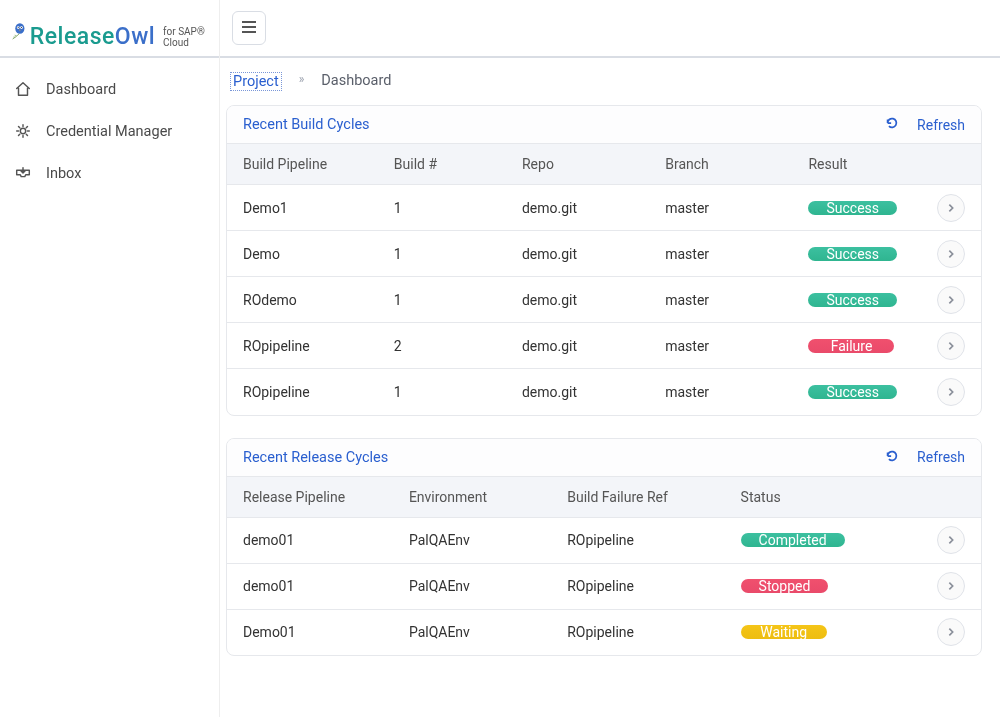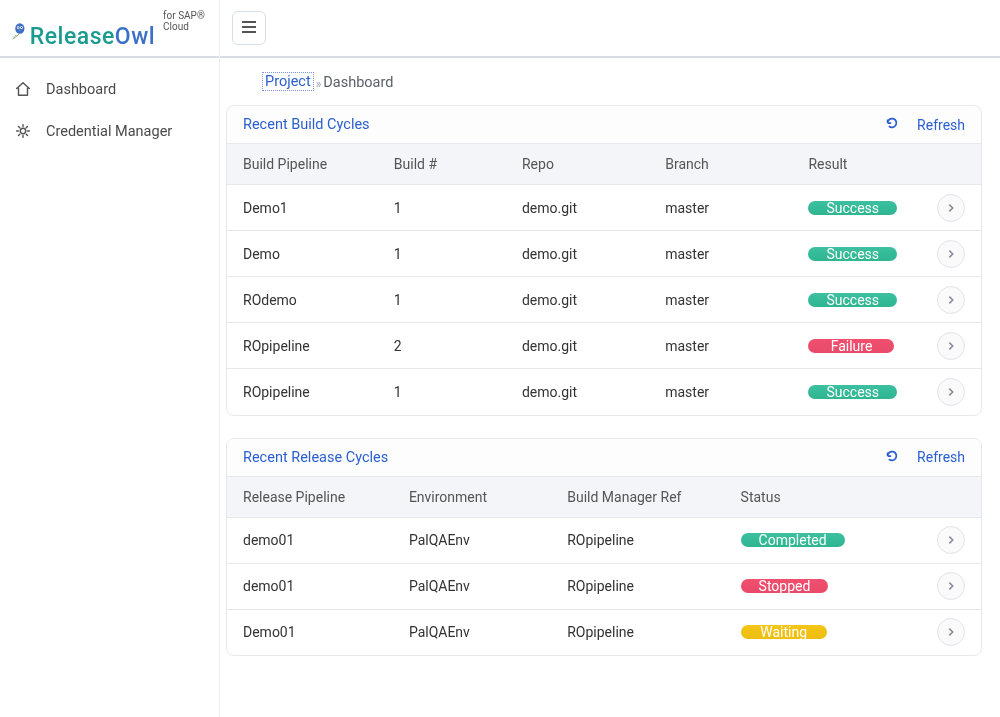--- a/index.html
+++ b/index.html
@@ -56,21 +56,21 @@
     font-size: 23px;
     font-weight: 500;
     letter-spacing: 0.5px;
   }
   .logo-text .rel { color: var(--brand-teal); }
   .logo-text .owl { color: #3b6fc9; }
   .logo-sub {
     font-size: 10px;
     color: #555;
     margin-left: 4px;
-    margin-bottom: 18px;
+    margin-bottom: 2px;
   }
   .owl-svg { width:24px; height:28px; }
   .nav {
     padding: 10px 0;
   }
   .nav-item {
     display: flex;
     align-items: center;
     gap: 14px;
     padding: 12px 14px;
@@ -106,24 +106,23 @@
     background:#fff;
     cursor:pointer;
   }
   .hamburger svg { width:16px; height:14px; stroke:#555; stroke-width:2; }
   .content {
     flex:1;
     padding: 14px 18px 0 6px;
     overflow:hidden;
   }
   .breadcrumb {
-    display:flex; align-items:flex-end; gap:2px;
+    display:flex; align-items:flex-start; gap:17px;
     padding: 0 0 14px 4px;
     font-size: 14.5px;
-    margin-left: 32px;
   }
   .bc-link {
     color: var(--link-blue);
     border: 1px dotted #7a97d8;
     padding: 0 2px;
     cursor:pointer;
   }
   .bc-sep { color:#9aa0ad; font-size:12px;}
   .bc-current { color:#5a5f6a; }
 
@@ -245,20 +244,28 @@
         </div>
         <div class="nav-item">
           <span class="nav-icon">
             <svg viewBox="0 0 20 20">
               <circle cx="10" cy="10" r="3"></circle>
               <path d="M10 3v2M10 15v2M3 10h2M15 10h2M5 5l1.4 1.4M13.6 13.6L15 15M15 5l-1.4 1.4M6.4 13.6L5 15"></path>
             </svg>
           </span>
           <span>Credential Manager</span>
         </div>
+        <div class="nav-item">
+          <span class="nav-icon">
+            <svg viewBox="0 0 20 20">
+              <path d="M3 12h4l1 2h4l1-2h4M3 12V7h14v5M10 4v5M7 7l3 3 3-3"></path>
+            </svg>
+          </span>
+          <span>Inbox</span>
+        </div>
       </nav>
   </aside>
 
   <main class="main">
     <div class="topbar">
       <button class="hamburger">
         <span>
           <svg viewBox="0 0 16 14">
               <path d="M1 2 H15 M1 7 H15 M1 12 H15"></path>
             </svg>
@@ -396,21 +403,21 @@
               <col class="c1">
               <col class="c2">
               <col class="c3">
               <col class="c4">
               <col class="c5">
             </colgroup>
           <thead>
               <tr id="rel-head">
                 <th>Release Pipeline</th>
                 <th>Environment</th>
-                <th>Build Manager Ref</th>
+                <th>Build Failure Ref</th>
                 <th>Status</th>
                 <th class="col-chev"></th>
               </tr>
             </thead>
           <tbody id="rel-body">
               <tr>
                 <td>demo01</td>
                 <td>PalQAEnv</td>
                 <td>ROpipeline</td>
                 <td><span class="pill pill-completed">Completed</span></td>

